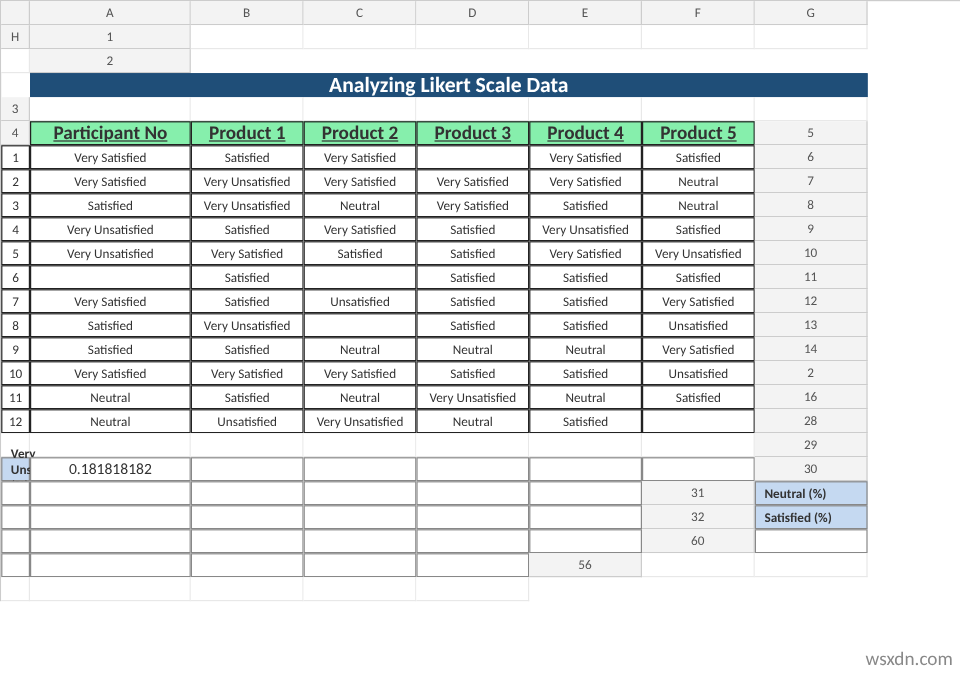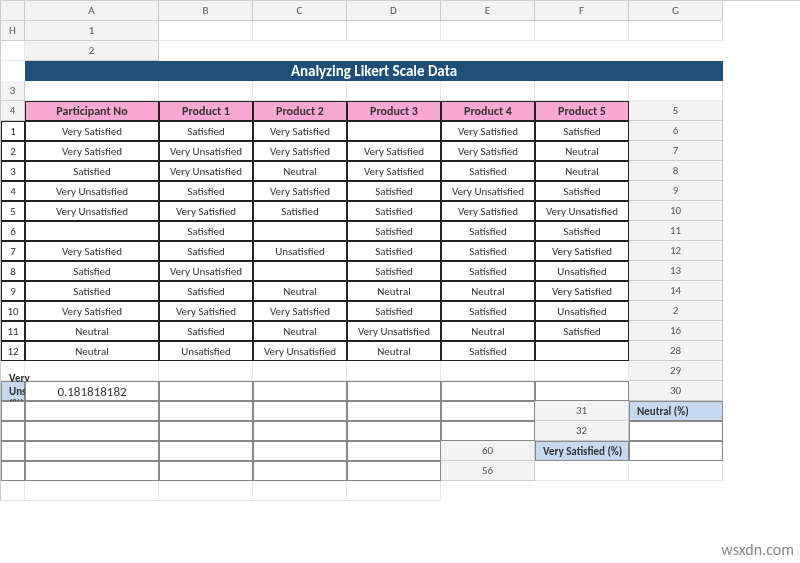--- a/index.html
+++ b/index.html
@@ -37,31 +37,32 @@
     align-items: center;
     justify-content: center;
     background: #fff;
     font-size: 11px;
   }
   .title-cell {
     grid-column: 2 / span 7;
     background: #1f4e78;
     color: #fff;
     font-weight: bold;
-    font-size: 15px;
+    font-size: 18px;
     display: flex;
     align-items: center;
     justify-content: center;
     border: 1px solid #1f4e78;
   }
   .th {
-    background: #f9a8d4;
+    background: #86efac;
     font-weight: bold;
     border: 1px solid #222 !important;
-    font-size: 12px;
+    font-size: 16px;
+    text-decoration: underline;
   }
   .td {
     border: 1px solid #222 !important;
     font-size: 11px;
   }
   .lbl {
     background: #c5d9f1;
     font-weight: bold;
     justify-content: flex-start;
     padding-left: 7px;
@@ -239,28 +240,28 @@
     <div class="cell pv"></div>
     <div class="rcell">31</div>
     <div class="cell lbl">Neutral (%)</div>
     <div class="cell pv"></div>
     <div class="cell pv"></div>
     <div class="cell pv"></div>
     <div class="cell pv"></div>
     <div class="cell pv"></div>
     <div class="cell pv"></div>
     <div class="rcell">32</div>
+    <div class="cell lbl">Satisfied (%)</div>
     <div class="cell pv"></div>
     <div class="cell pv"></div>
     <div class="cell pv"></div>
     <div class="cell pv"></div>
     <div class="cell pv"></div>
     <div class="cell pv"></div>
     <div class="rcell">60</div>
-    <div class="cell lbl">Very Satisfied (%)</div>
     <div class="cell pv"></div>
     <div class="cell pv"></div>
     <div class="cell pv"></div>
     <div class="cell pv"></div>
     <div class="cell pv"></div>
     <div class="cell pv"></div>
     <div class="rcell">56</div>
     <div class="cell"></div>
     <div class="cell"></div>
     <div class="cell"></div>

